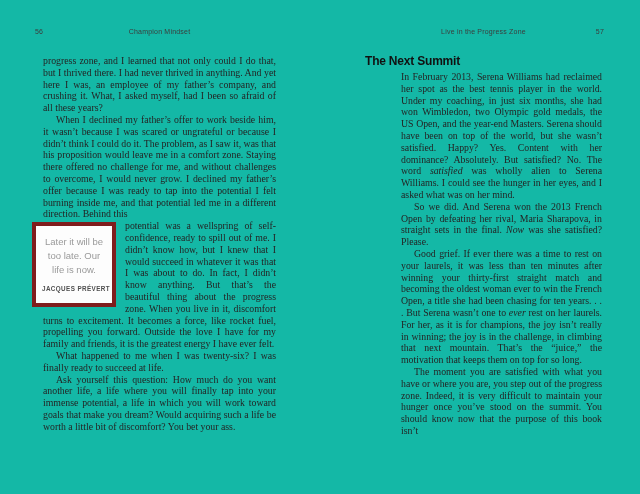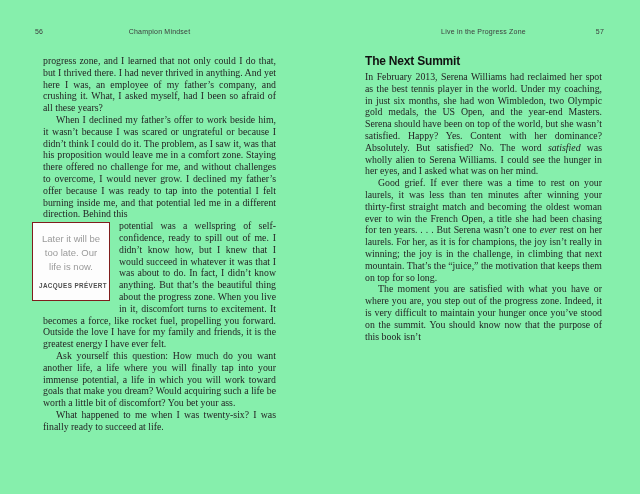--- a/index.html
+++ b/index.html
@@ -1,20 +1,20 @@
 <!DOCTYPE html>
 <html><head>
 <meta charset="utf-8">
 <style>
   html, body { margin: 0; padding: 0; background: #ffffff; }
   .spread {
     position: relative;
     width: 640px;
     height: 494px;
-    background: #86efac;
+    background: #14b8a6;
     font-family: "Liberation Serif", serif;
     color: #242424;
     overflow: hidden;
   }
   .page { position: absolute; top: 0; height: 100%; }
   .page-left  { left: 43px;  width: 233px; }
   .page-right { left: 365px; width: 237px; }
 
   .running-head {
     position: absolute;
@@ -46,33 +46,33 @@
   }
 
   .body-text {
     position: absolute;
     left: 0; right: 0;
     font-size: 9.8px;
     line-height: 11.8px;
     text-align: justify;
   }
   .body-left  { top: 55px; }
-  .body-right { top: 71px; }
+  .body-right { top: 71px; margin-left: 36px; }
 
   .body-text p { margin: 0; text-indent: 13px; }
   .body-text p.noindent { text-indent: 0; }
   .wrap-section { overflow: visible; }
   .wrap-section::after { content: ""; display: block; clear: both; }
 
   .pull-quote {
     float: left;
     width: 64px;
     margin: 2px 9px 3px -11px;
     padding: 9px 6px 8px;
-    border: 1px solid #7f1d1d;
+    border: 4px solid #7f1d1d;
     background: #fdfdfd;
     text-align: center;
     font-family: "Liberation Sans", sans-serif;
   }
   .pq-text {
     font-size: 9.5px;
     line-height: 14px;
     color: #9a9a9a;
   }
   .pq-attr {
@@ -101,33 +101,34 @@
       <p>When I declined my father’s offer to work beside him, it wasn’t because I was scared or ungrateful or because I didn’t think I could do it. The problem, as I saw it, was that his proposition would leave me in a comfort zone. Staying there offered no challenge for me, and without challenges to overcome, I would never grow. I declined my father’s offer because I was ready to tap into the potential I felt burning inside me, and that potential led me in a different direction. Behind this</p>
 
       <div class="wrap-section">
         <aside class="pull-quote">
           <div class="pq-text">Later it will be too late. Our life is now.</div>
           <div class="pq-attr">JACQUES PRÉVERT</div>
         </aside>
         <p class="noindent">potential was a wellspring of self-confidence, ready to spill out of me. I didn’t know how, but I knew that I would succeed in whatever it was that I was about to do. In fact, I didn’t know anything. But that’s the beautiful thing about the progress zone. When you live in it, discomfort turns to excitement. It becomes a force, like rocket fuel, propelling you forward. Outside the love I have for my family and friends, it is the greatest energy I have ever felt.</p>
       </div>
 
+      <p>What happened to me when I was twenty-six? I was finally ready to succeed at life.</p>
       <p>Ask yourself this question: How much do you want another life, a life where you will finally tap into your immense potential, a life in which you will work toward goals that make you dream? Would acquiring such a life be worth a little bit of discomfort? You bet your ass.</p>
-      <p>What happened to me when I was twenty-six? I was finally ready to succeed at life.</p>
     </div>
   </div>
 
   <div class="page page-right">
     <div class="running-head">
       <span>Live in the Progress Zone</span>
       <span class="folio folio-right">57</span>
     </div>
 
     <h1 class="section-title">The Next Summit</h1>
 
     <div class="body-text body-right">
       <p class="noindent"><span>In February 2013, Serena Williams had reclaimed her spot as the best tennis player in the world. Under my coaching, in just six months, she had won Wimbledon, two Olympic gold medals, the US Open, and the year-end Masters. Serena should have been on top of the world, but she wasn’t satisfied. Happy? Yes. Content with her dominance? Absolutely. But satisfied? No. The word </span><em>satisfied</em><span> was wholly alien to Serena Williams. I could see the hunger in her eyes, and I asked what was on her mind.</span></p>
+      <p><span>So we did. And Serena won the 2013 French Open by defeating her rival, Maria Sharapova, in straight sets in the final. </span><em>Now</em><span> was she satisfied? Please.</span></p>
       <p><span>Good grief. If ever there was a time to rest on your laurels, it was less than ten minutes after winning your thirty-first straight match and becoming the oldest woman ever to win the French Open, a title she had been chasing for ten years. . . . But Serena wasn’t one to </span><em>ever</em><span> rest on her laurels. For her, as it is for champions, the joy isn’t really in winning; the joy is in the challenge, in climbing that next mountain. That’s the “juice,” the motivation that keeps them on top for so long.</span></p>
       <p><span>The moment you are satisfied with what you have or where you are, you step out of the progress zone. Indeed, it is very difficult to maintain your hunger once you’ve stood on the summit. You should know now that the purpose of this book isn’t</span></p>
     </div>
   </div>
 
 </div>
 
 </body></html>

